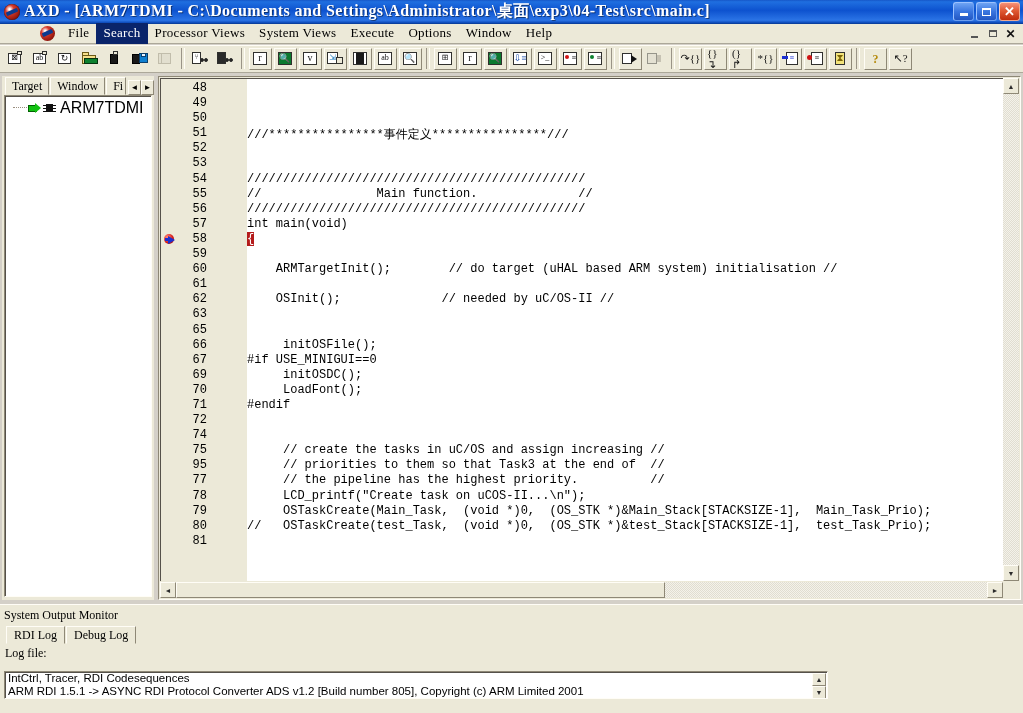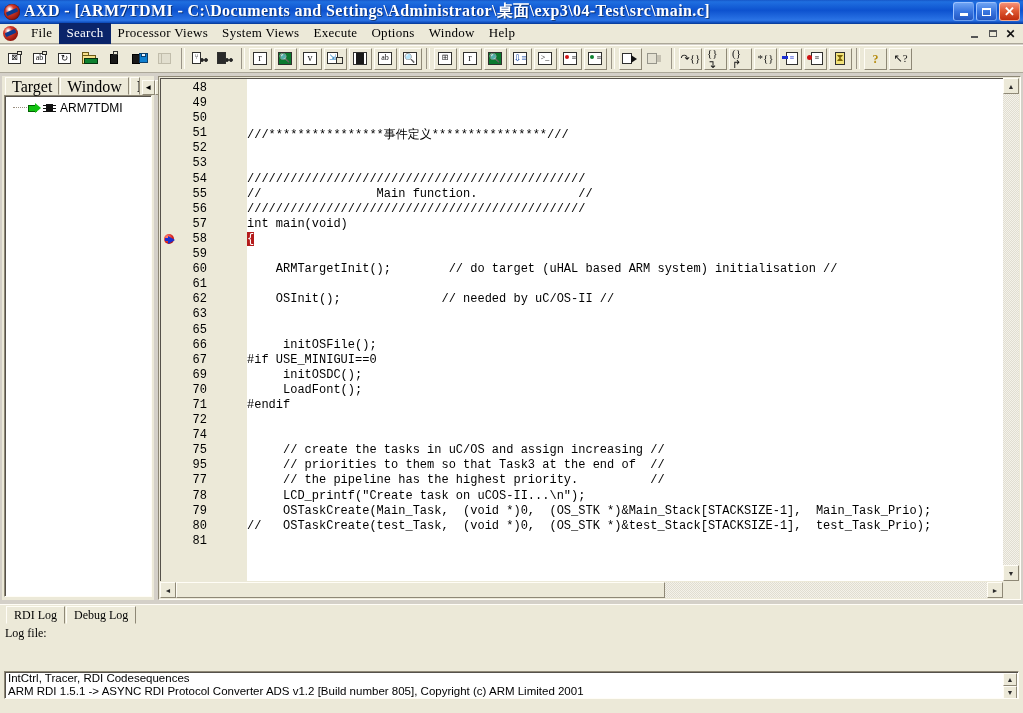--- a/index.html
+++ b/index.html
@@ -52,20 +52,21 @@
   .tbtn .gl { line-height:1; display:block; }
   .gl-min { width:8px; height:3px; background:#fff; margin-top:5px; }
   .gl-max { width:9px; height:8px; border:1px solid #fff; border-top-width:2px; }
   .gl-x { font-size:13px; line-height:11px; font-family:"Liberation Sans",sans-serif; }
 
   
   .menubar {
     position:absolute; left:0; top:24px; width:1023px; height:20px;
     background:#ece9d8; display:flex; align-items:center;
     border-bottom:1px solid #aca899;
+    padding-left:37px;
   }
   .menu-app-icon {
     width:15px; height:15px; margin:0 6px 0 3px; flex:none; border-radius:50%;
     background:radial-gradient(circle at 35% 33%, #fff 4%, #d83b2c 28%, #8c130a 75%, #3a0603 100%);
     position:relative;
   }
   .menu-app-icon:after{
     content:""; position:absolute; left:2px; top:5px; width:11px; height:4px;
     background:#0b3a8f; transform:rotate(-24deg); border-radius:1px;
   }
@@ -116,21 +117,21 @@
   }
   .icon-txt.white { color:#fff; }
 
   
   .leftpanel {
     position:absolute; left:2px; top:76px; width:152px; height:524px;
     background:#ece9d8;
   }
   .lp-tabs { display:flex; align-items:flex-end; height:19px; padding-left:3px; }
   .lp-tab {
-    font-family:"Liberation Serif", serif; font-size:16px; color:#000;
+    font-family:"Liberation Serif", serif; font-size:12px; color:#000;
     padding:1px 6px 2px 6px; height:18px; line-height:15px;
     background:#ece9d8;
     border:1px solid; border-color:#fffdf6 #8e8876 #ece9d8 #fffdf6;
     margin-right:1px; white-space:nowrap;
   }
   .lp-tab.active { background:#ece9d8; font-weight:normal; }
   .lp-tab.clipped { padding-right:2px; overflow:hidden; max-width:24px; }
   .lp-arrows { display:flex; margin-left:1px; }
   .lp-arrow {
     width:13px; height:15px; background:#ece9d8;
@@ -154,21 +155,21 @@
     background:#12c112; border:1px solid #046004;
   }
   .tree-arrow:after {
     content:""; position:absolute; left:7px; top:0; width:0; height:0;
     border-top:5px solid transparent; border-bottom:5px solid transparent;
     border-left:6px solid #12c112;
   }
   .chip-icon { width:13px; height:12px; position:relative; margin-right:4px; flex:none;}
   .chip-icon .body { position:absolute; left:3px; top:2px; width:7px; height:8px; background:#111; }
   .chip-icon .leg { position:absolute; background:#111; width:3px; height:1px; }
-  .tree-label { font-family:"Liberation Sans", sans-serif; font-size:12px; color:#000; }
+  .tree-label { font-family:"Liberation Sans", sans-serif; font-size:16px; color:#000; }
 
   
   .codewrap {
     position:absolute; left:158px; top:76px; width:863px; height:524px;
     background:#ece9d8;
     border:1px solid; border-color:#8e8876 #fffdf6 #fffdf6 #8e8876;
   }
   .code-inner {
     position:absolute; left:1px; top:1px; width:843px; height:503px;
     background:#ffffff; overflow:hidden;
@@ -240,21 +241,21 @@
   .sm-tab {
     font-family:"Liberation Serif", serif; font-size:12px;
     padding:1px 7px 2px 7px; height:18px; line-height:15px; background:#ece9d8;
     border:1px solid; border-color:#fffdf6 #8e8876 #ece9d8 #fffdf6;
     margin-right:1px; white-space:nowrap;
   }
   .sm-logfile {
     font-family:"Liberation Serif", serif; font-size:12px; padding:2px 0 1px 5px;
   }
   .sm-log {
-    position:absolute; left:4px; top:66px; width:1015px; height:28px;
+    position:absolute; left:4px; top:66px; width:824px; height:28px;
     background:#ffffff; overflow:hidden;
     border:1px solid; border-color:#8e8876 #fffdf6 #fffdf6 #8e8876;
     box-shadow:inset 1px 1px 0 #55514a;
   }
   .sm-log-line {
     font-family:"Liberation Sans", sans-serif; font-size:11.5px; color:#000;
     white-space:nowrap; padding-left:3px; line-height:13px;
   }
   .sm-log-scroll {
     position:absolute; right:1px; top:1px; width:14px; height:26px;
@@ -613,20 +614,21 @@
     <div class="hscroll">
       <div class="sb-btn" style="left:0;top:0;width:16px;height:16px;">◄</div>
       <div class="sb-track" style="left:16px;top:0;width:811px;height:16px;"></div>
       <div class="sb-thumb" style="left:16px;top:0;width:489px;height:16px;"></div>
       <div class="sb-btn" style="right:0;top:0;width:16px;height:16px;">►</div>
     </div>
     <div class="corner-box"></div>
   </div>
 
   <div class="sysmon">
+    <div class="sysmon-title">System Output Monitor</div>
     <div class="sm-tabs">
       <div class="sm-tab">RDI Log</div>
       <div class="sm-tab">Debug Log</div>
     </div>
     <div class="sm-logfile">Log file:</div>
     <div class="sm-log">
       <div class="sm-log-line">IntCtrl, Tracer, RDI Codesequences</div>
       <div class="sm-log-line">ARM RDI 1.5.1 -&gt; ASYNC RDI Protocol Converter ADS v1.2 [Build number 805], Copyright (c) ARM Limited 2001</div>
       <div class="sm-log-scroll">
         <div class="sb-btn" style="left:0;top:0;width:14px;height:13px;">▲</div>

